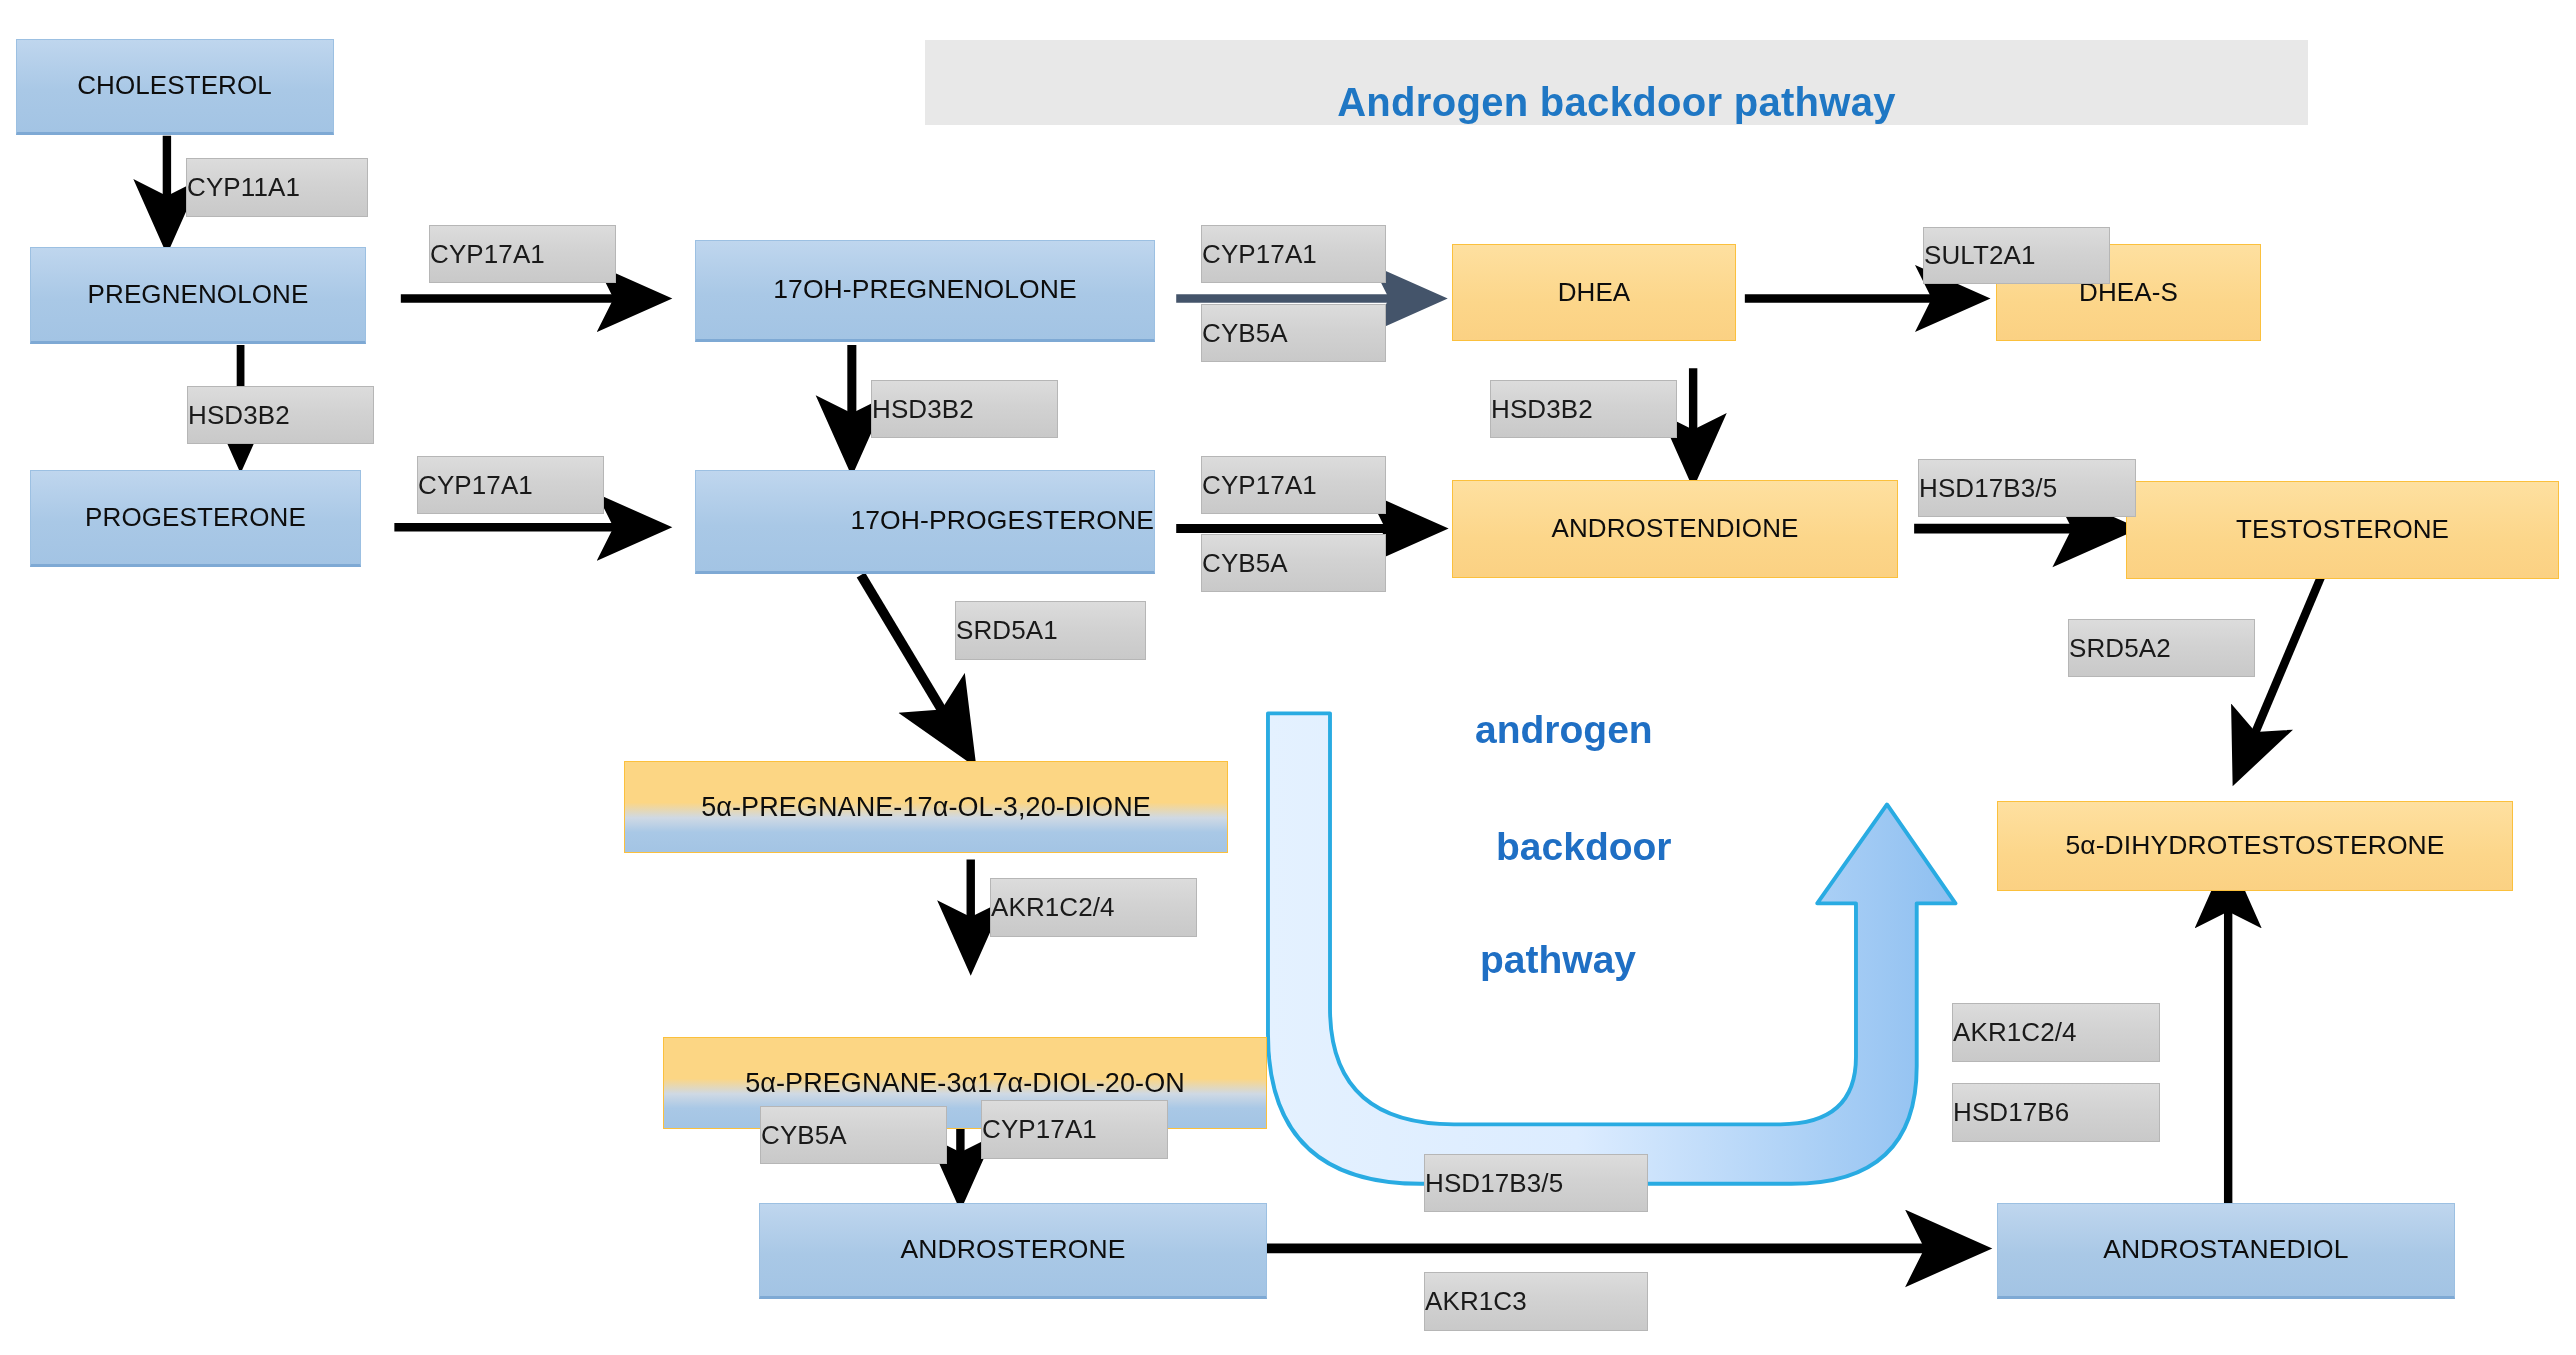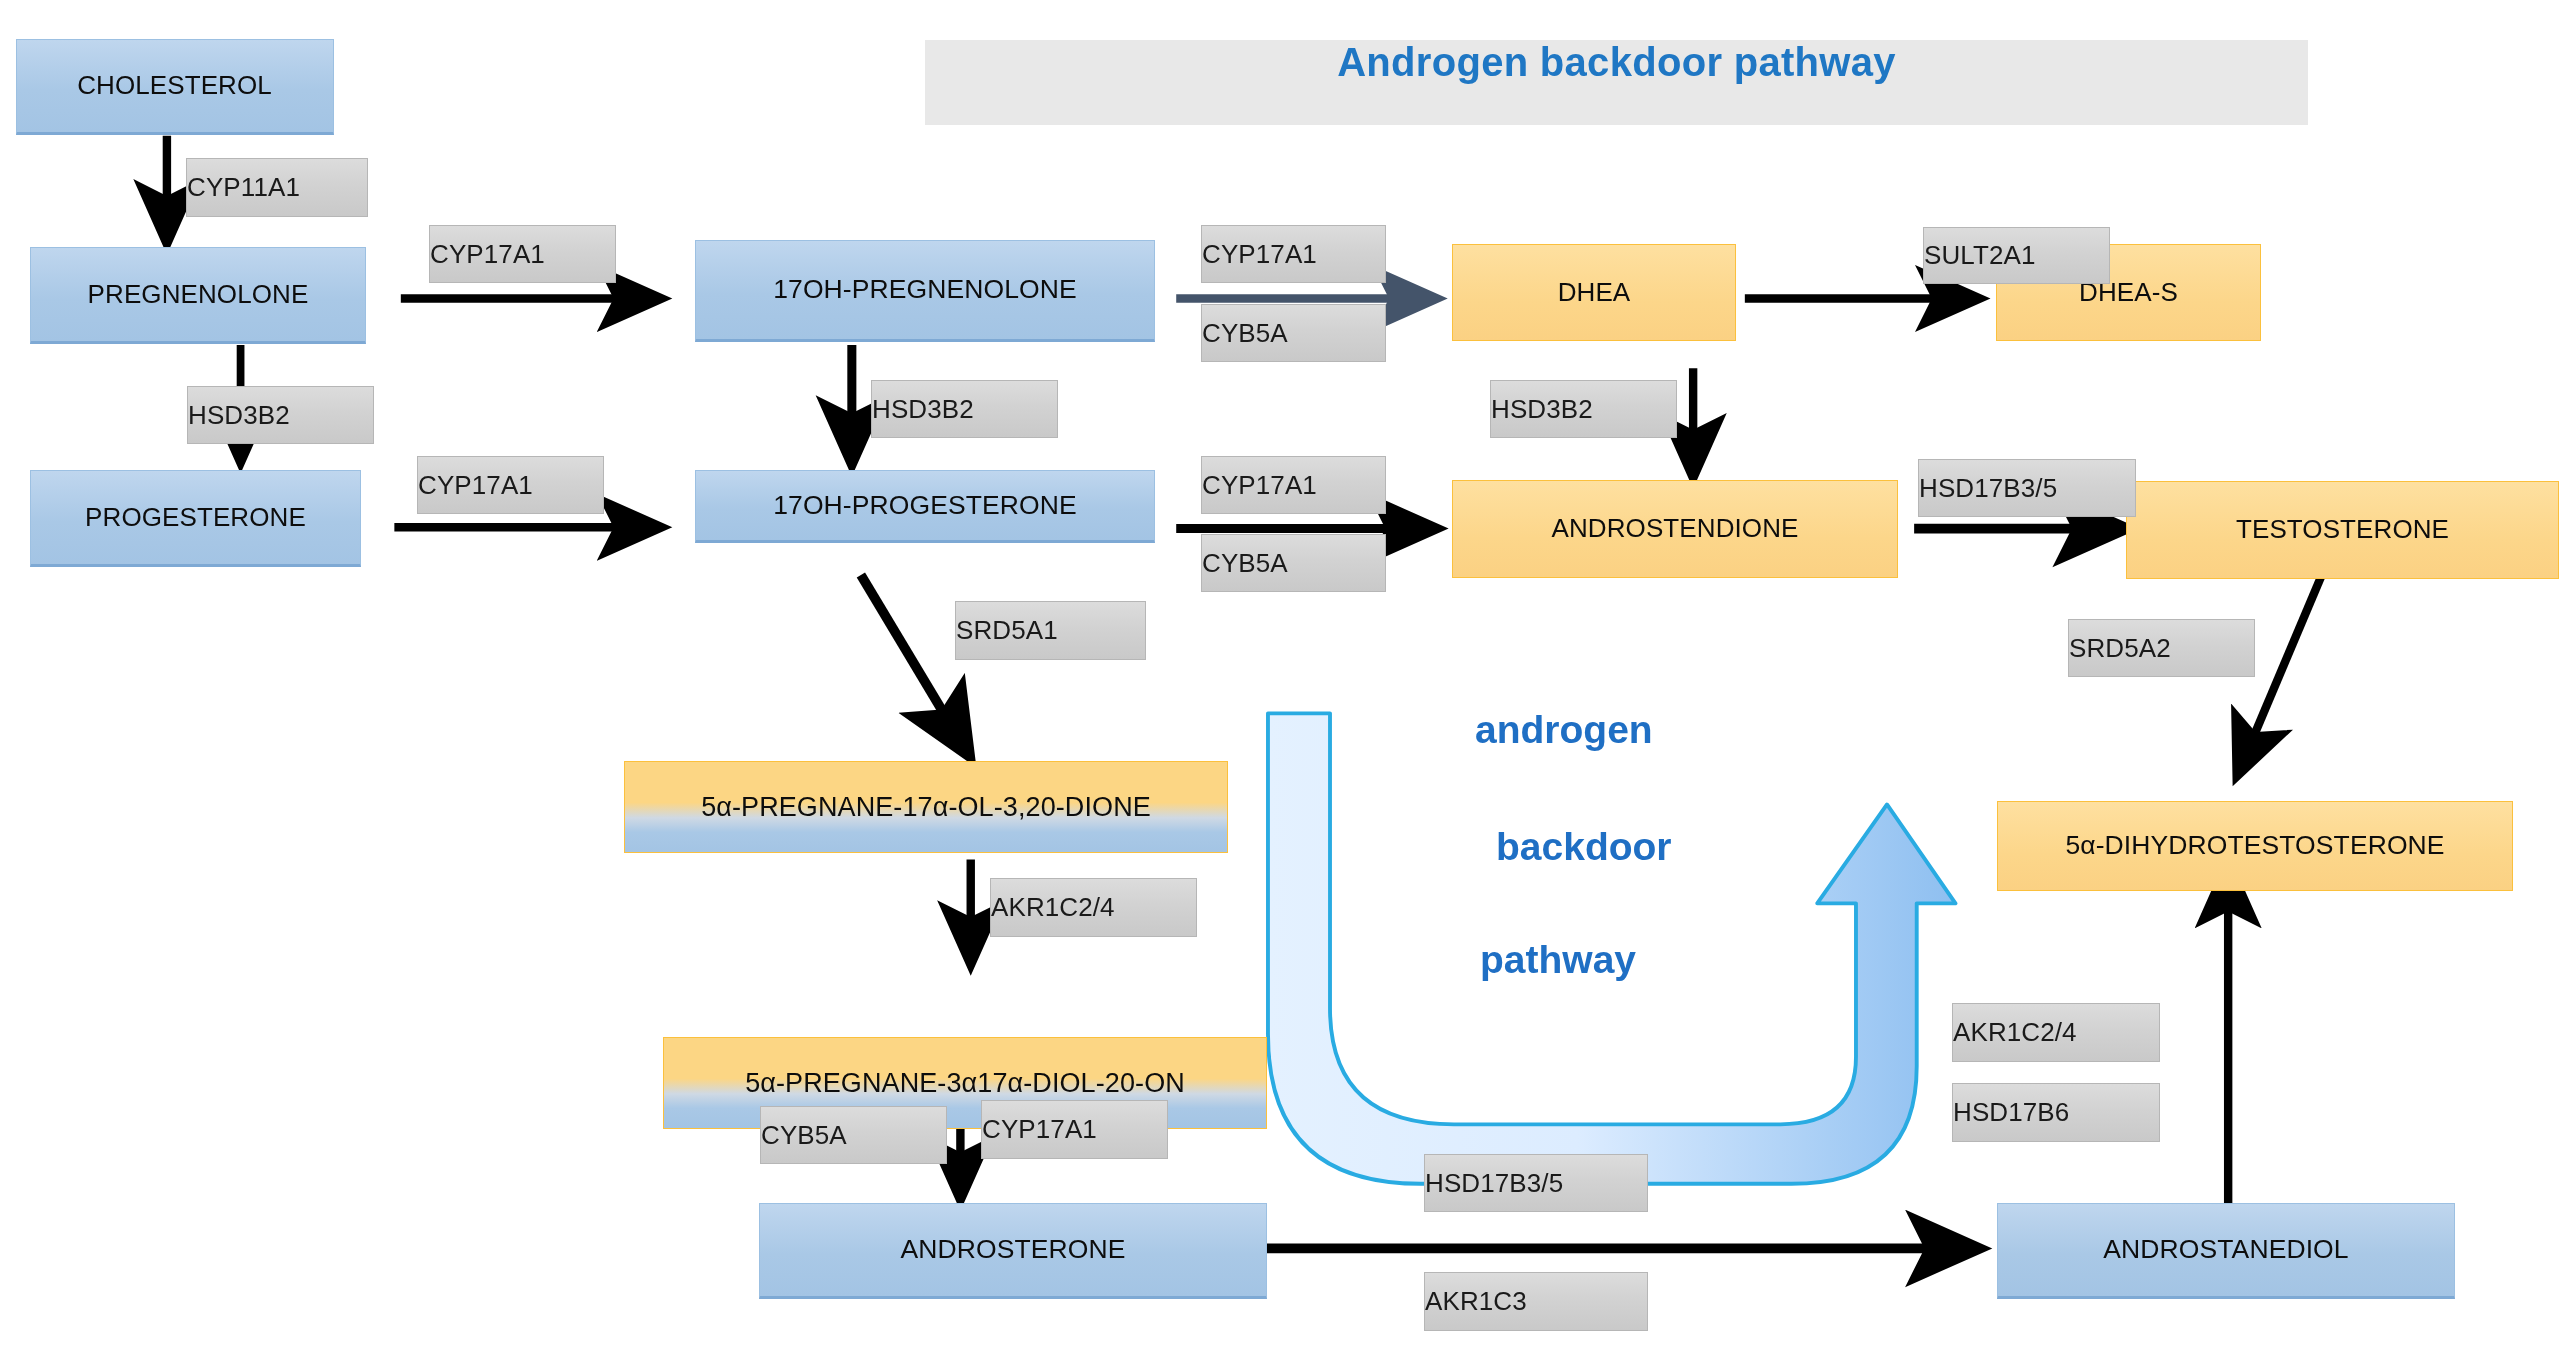--- a/index.html
+++ b/index.html
@@ -40,21 +40,21 @@
     color:#1a1a1a;
     box-sizing:border-box;
     white-space:nowrap;
     letter-spacing:0.1px;
   }
 
   
   #banner{
     position:absolute;
     background:#e8e8e8;
-    display:flex;align-items:flex-start;justify-content:center;
+    display:flex;align-items:flex-end;justify-content:center;
   }
   #banner .ttl{
     color:#1f77c4;
     font-weight:bold;
     letter-spacing:0.3px;
   }
 
   
   .bdword{
     position:absolute;
@@ -147,21 +147,21 @@
   </div>
 
   <div class="node blue" style="left:30px;top:470px;width:331px;height:97px;font-size:26px;">
     <span>PROGESTERONE</span>
   </div>
 
   <div class="node blue" style="left:695px;top:240px;width:460px;height:102px;font-size:26.5px;">
     <span>17OH-PREGNENOLONE</span>
   </div>
 
-  <div class="node blue" style="left:695px;top:470px;width:460px;height:73px;font-size:26.5px;">
+  <div class="node blue" style="left:695px;top:470px;width:460px;height:104px;font-size:26.5px;justify-content:flex-end;">
     <span>17OH-PROGESTERONE</span>
   </div>
 
   <div class="node yellow" style="left:1452px;top:244px;width:284px;height:97px;font-size:26px;">
     <span>DHEA</span>
   </div>
 
   <div class="node yellow" style="left:1996px;top:244px;width:265px;height:97px;font-size:26px;">
     <span>DHEA-S</span>
   </div>

